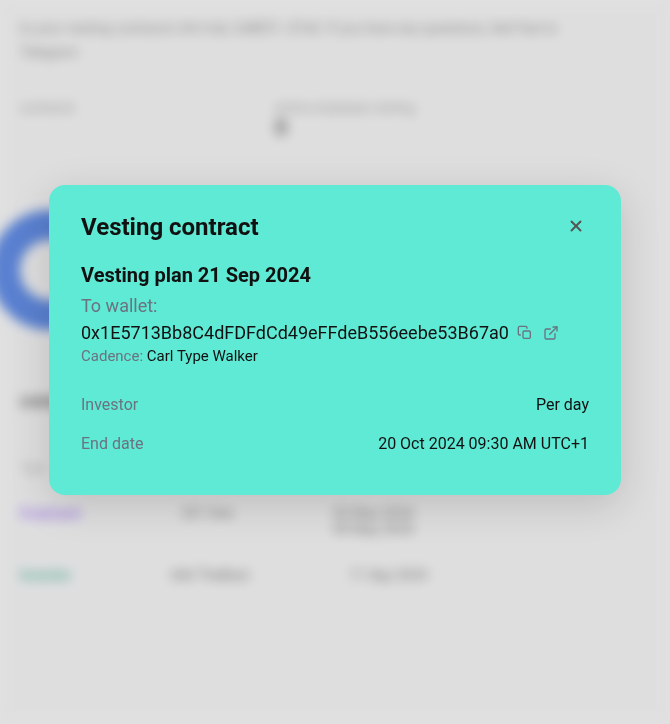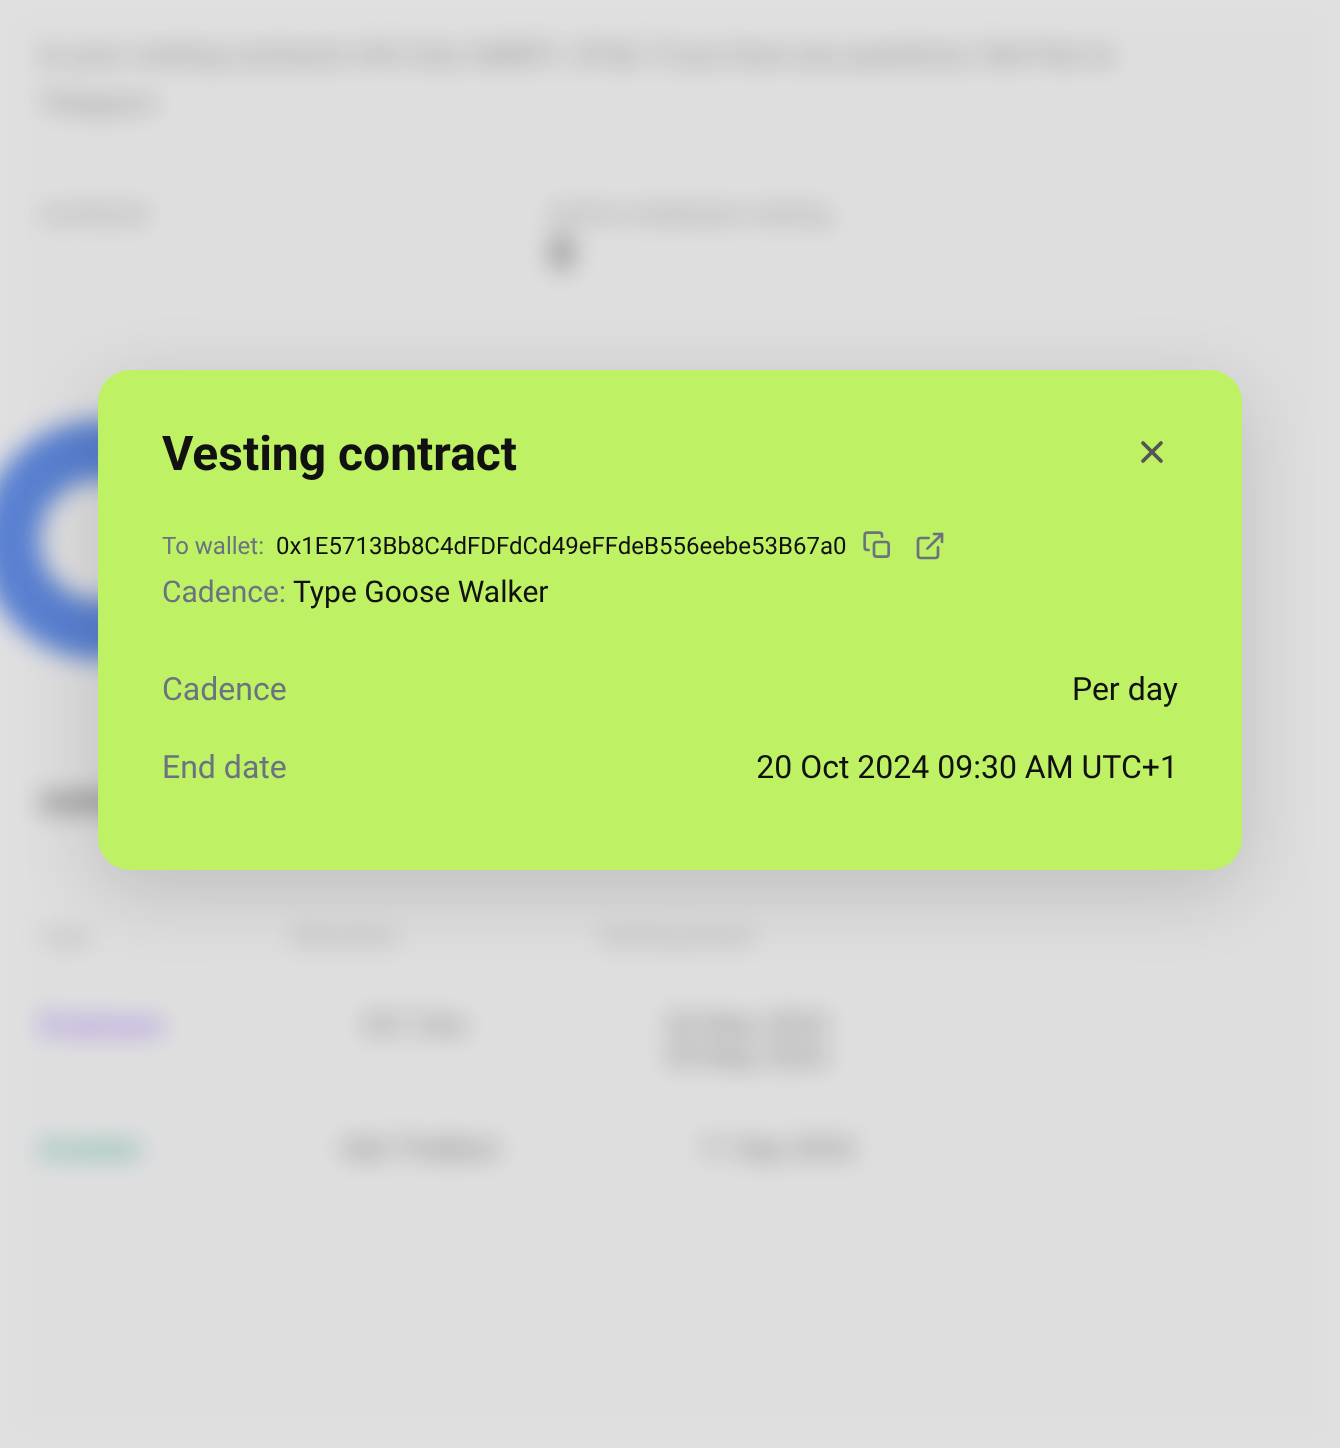--- a/index.html
+++ b/index.html
@@ -87,21 +87,21 @@
       inset: 0;
       background: rgba(0,0,0,0.08);
       display: flex;
       align-items: flex-start;
       justify-content: center;
       padding-top: 185px;
     }
     
     .modal {
       width: 572px;
-      background: #bef264;
+      background: #5eead4;
       border-radius: 16px;
       box-shadow: 0 10px 40px rgba(0,0,0,0.15);
       padding: 28px 32px 32px;
     }
     
     .modal-header {
       display: flex;
       justify-content: space-between;
       align-items: flex-start;
       margin-bottom: 22px;
@@ -125,21 +125,21 @@
     }
     
     .plan-title {
       font-size: 20px;
       font-weight: 700;
       color: #111;
       margin-bottom: 8px;
     }
     
     .wallet-line {
-      font-size: 12px;
+      font-size: 18px;
       color: #6b7280;
       margin-bottom: 4px;
       display: flex;
       align-items: center;
       gap: 6px;
       flex-wrap: wrap;
     }
     
     .wallet-label {
       color: #6b7280;
@@ -245,20 +245,21 @@
     <div class="modal-header">
       <h2 class="modal-title">Vesting contract</h2>
       <button class="close-btn">
         <svg width="18" height="18" viewBox="0 0 24 24" fill="none" stroke="currentColor" stroke-width="2.5" stroke-linecap="round">
             <line x1="18" y1="6" x2="6" y2="18"></line>
             <line x1="6" y1="6" x2="18" y2="18"></line>
           </svg>
       </button>
     </div>
 
+    <h3 class="plan-title">Vesting plan 21 Sep 2024</h3>
 
     <div class="wallet-line">
       <span class="wallet-label">To wallet:</span>
       <span class="wallet-value">0x1E5713Bb8C4dFDFdCd49eFFdeB556eebe53B67a0</span>
       <button class="icon-btn">
         <svg width="16" height="16" viewBox="0 0 24 24" fill="none" stroke="currentColor" stroke-width="2" stroke-linecap="round" stroke-linejoin="round">
             <rect x="9" y="9" width="11" height="11" rx="2"></rect>
             <path d="M5 15H4a2 2 0 0 1-2-2V4a2 2 0 0 1 2-2h9a2 2 0 0 1 2 2v1"></path>
           </svg>
       </button>
@@ -266,27 +267,27 @@
         <svg width="16" height="16" viewBox="0 0 24 24" fill="none" stroke="currentColor" stroke-width="2" stroke-linecap="round" stroke-linejoin="round">
             <path d="M18 13v6a2 2 0 0 1-2 2H5a2 2 0 0 1-2-2V8a2 2 0 0 1 2-2h6"></path>
             <polyline points="15 3 21 3 21 9"></polyline>
             <line x1="10" y1="14" x2="21" y2="3"></line>
           </svg>
       </button>
     </div>
 
     <div class="nickname-line">
       <span class="wallet-label">Cadence:</span>
-      <span class="wallet-value">Type Goose Walker</span>
+      <span class="wallet-value">Carl Type Walker</span>
     </div>
 
 
 
     <div class="detail-row">
-      <span class="detail-label">Cadence</span>
+      <span class="detail-label">Investor</span>
       <span class="detail-value">Per day</span>
     </div>
 
 
     <div class="detail-row">
       <span class="detail-label">End date</span>
       <span class="detail-value">20 Oct 2024 09:30 AM UTC+1</span>
     </div>
   </div>
 </div>

